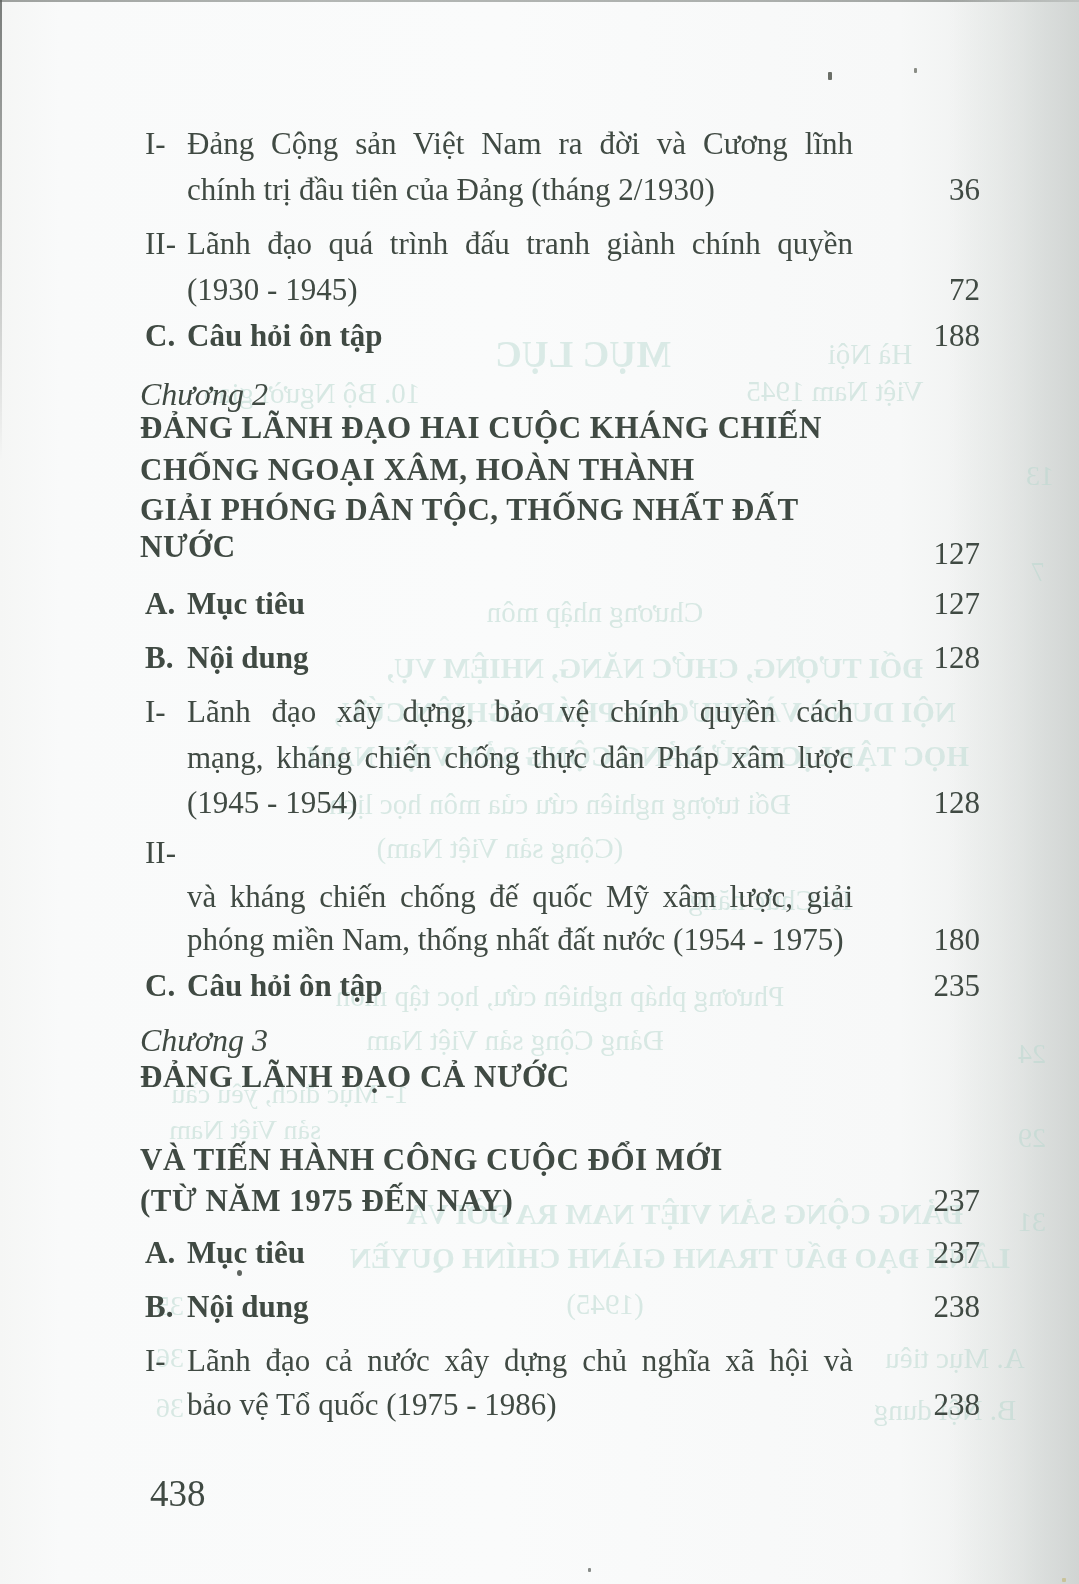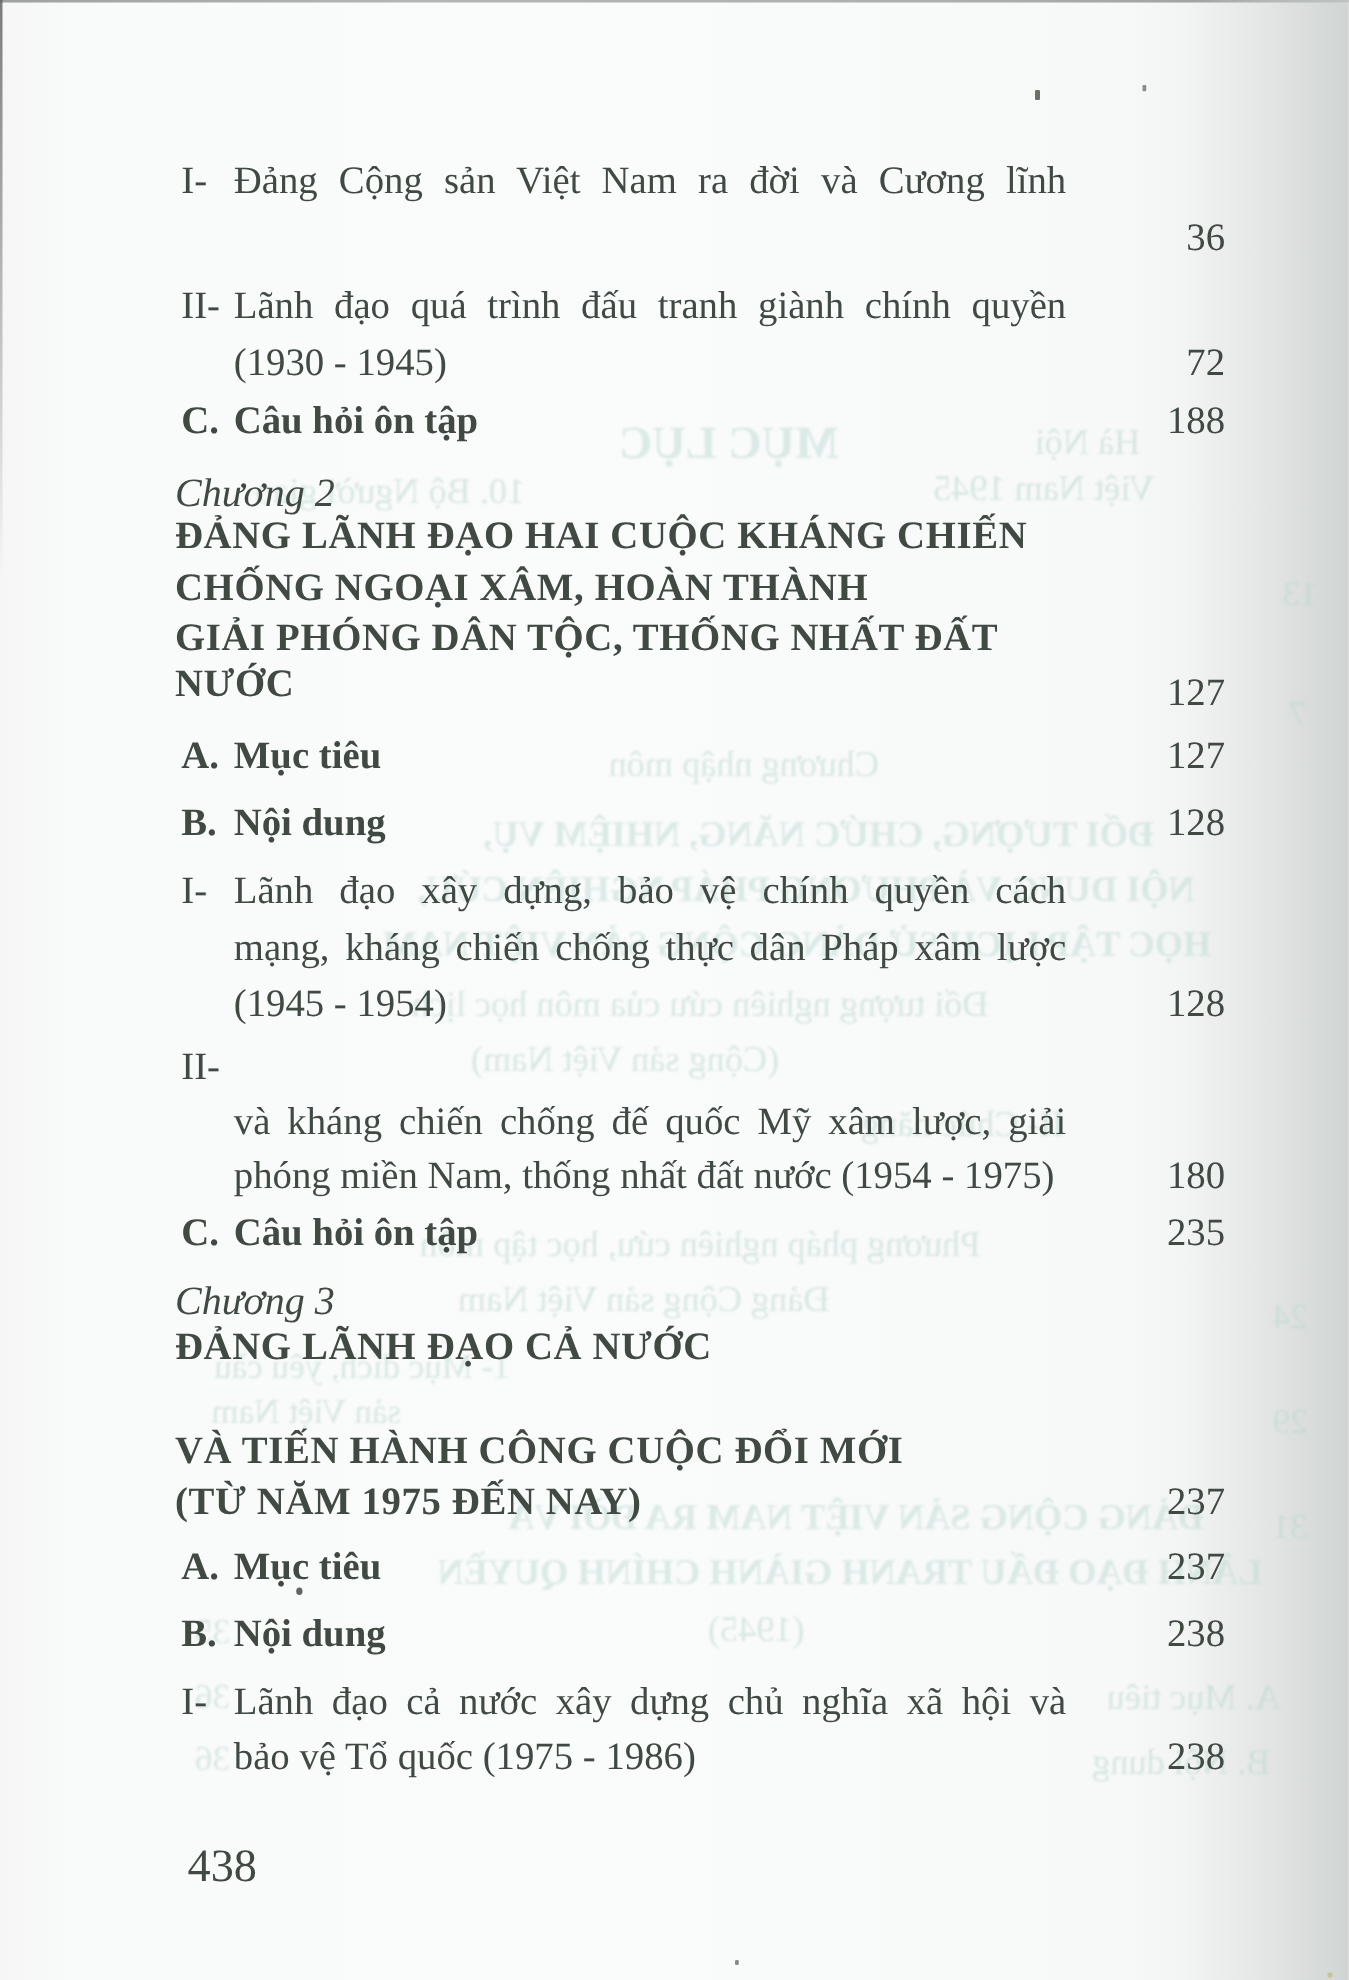--- a/index.html
+++ b/index.html
@@ -74,20 +74,21 @@
   <div class="ghost" style="left:865px;top:1342px;width:180px;font-size:29px;">A. Mục tiêu</div>
   <div class="ghost" style="left:150px;top:1342px;width:40px;font-size:28px;">36</div>
   <div class="ghost" style="left:845px;top:1394px;width:200px;font-size:29px;">B. Nội dung</div>
   <div class="ghost" style="left:150px;top:1392px;width:40px;font-size:28px;">36</div>
 
   <div class="row" style="top:126px">
     <span class="lbl">I-</span>
     <span class="txt just">Đảng Cộng sản Việt Nam ra đời và Cương lĩnh</span>
   </div>
   <div class="row" style="top:172px">
+    <span class="txt">chính trị đầu tiên của Đảng (tháng 2/1930)</span>
     <span class="num">36</span>
   </div>
   <div class="row" style="top:226px">
     <span class="lbl">II-</span>
     <span class="txt just">Lãnh đạo quá trình đấu tranh giành chính quyền</span>
   </div>
   <div class="row" style="top:272px">
     <span class="txt">(1930 - 1945)</span>
     <span class="num">72</span>
   </div>

